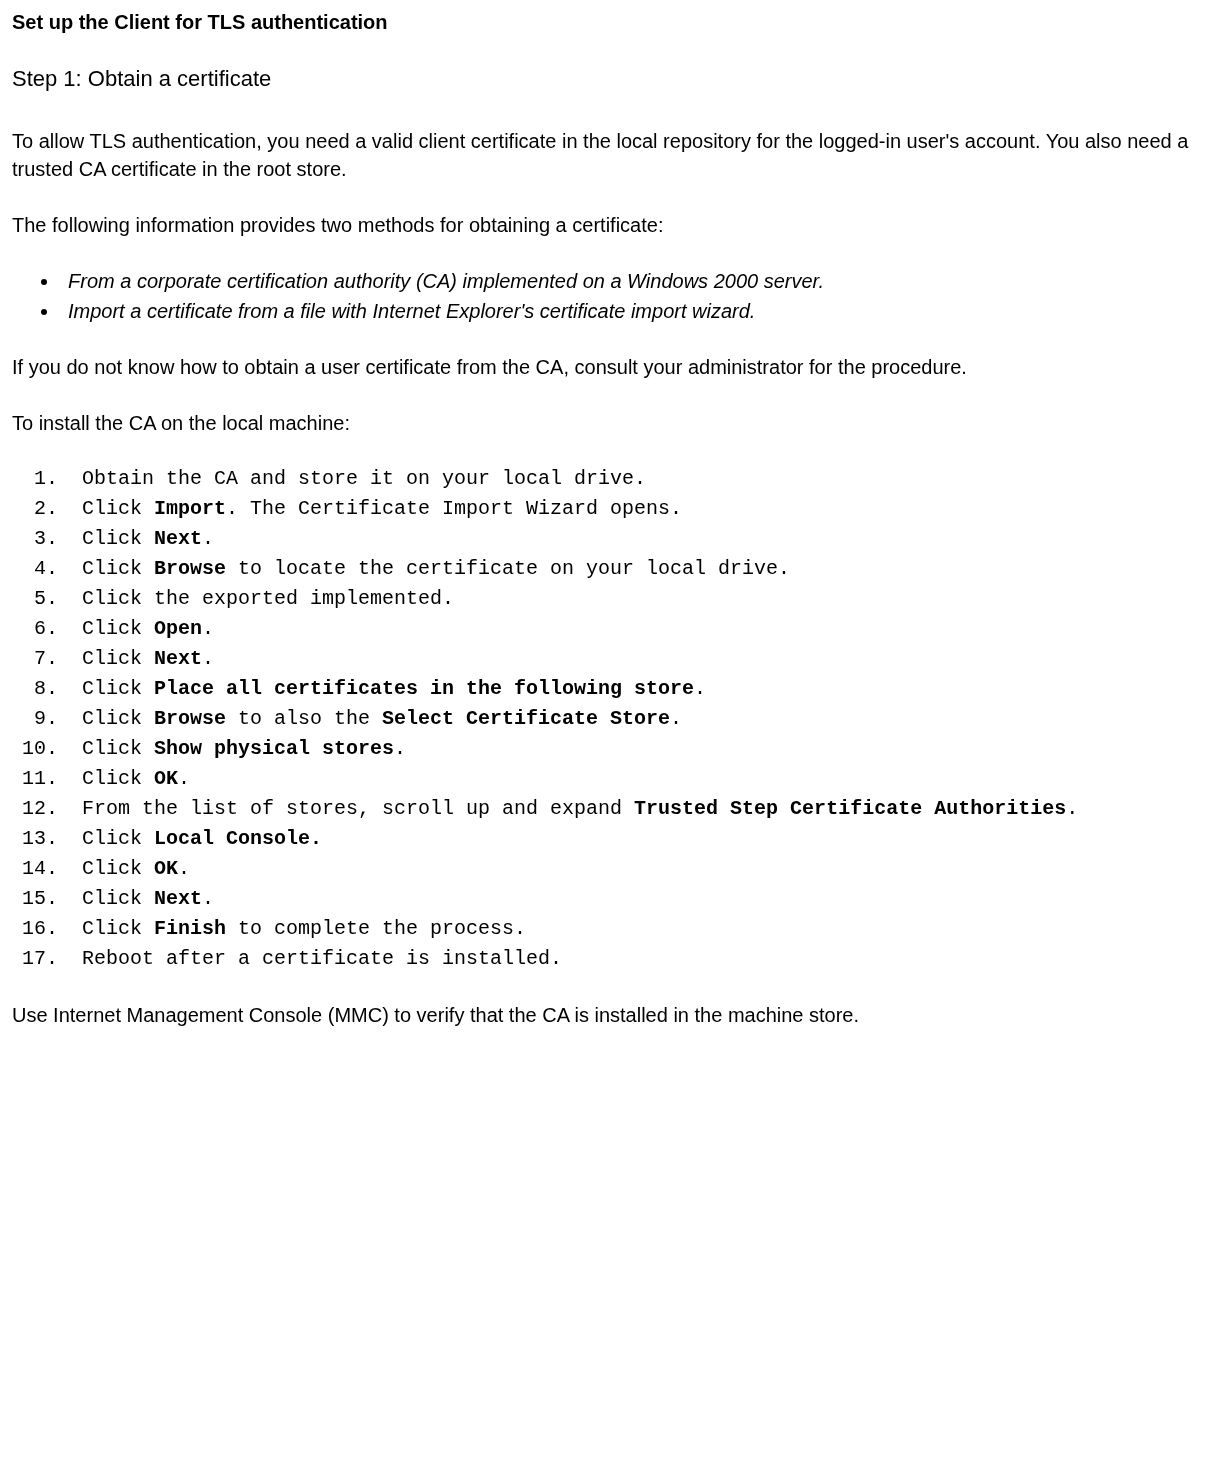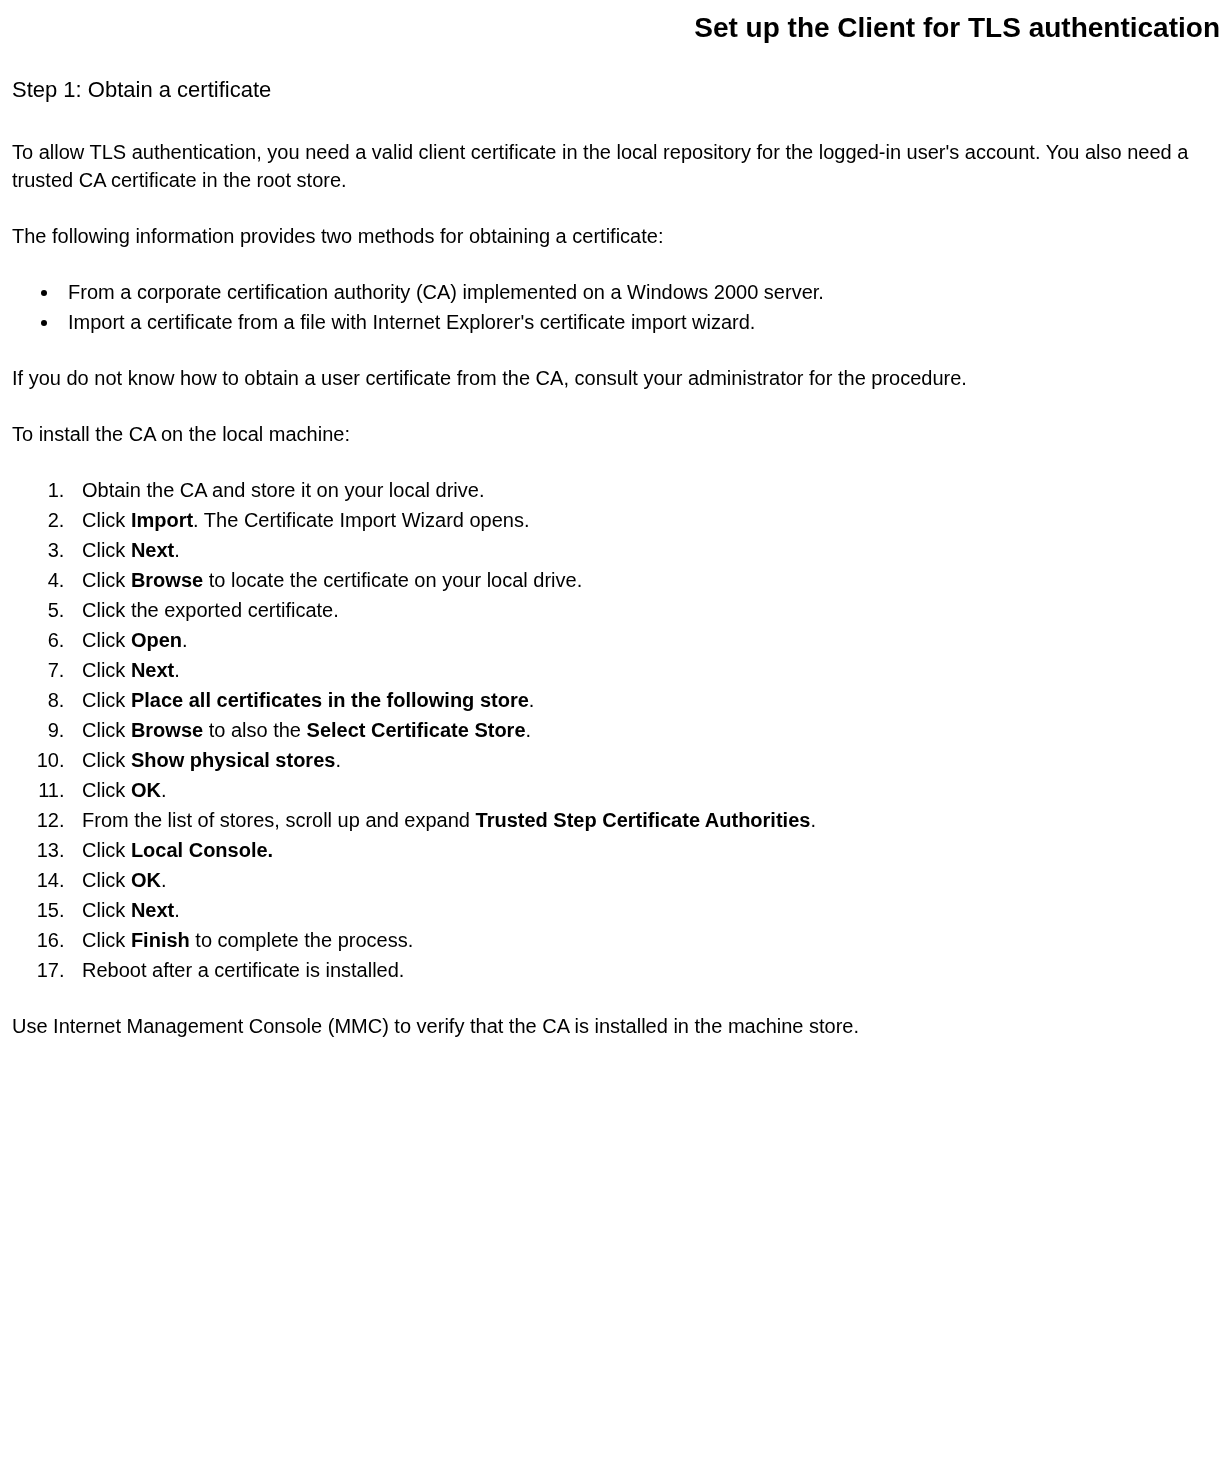--- a/index.html
+++ b/index.html
@@ -5,45 +5,46 @@
     body {
       font-family: Verdana, Geneva, sans-serif;
       font-size: 20px;
       color: #000;
       margin: 0;
       padding: 8px 12px;
       line-height: 1.4;
       max-width: 1232px;
     }
     h1 {
-      font-size: 28px;
+      font-size: 20px;
       font-weight: bold;
-      margin: 0 0 28px 16px;
-      text-align: right;
+      margin: 0 0 28px 0;
     }
     h2 {
       font-size: 22px;
       font-weight: normal;
       margin: 0 0 32px 0;
     }
     p {
       margin: 0 0 28px 0;
     }
     ul {
       margin: 0 0 28px 0;
       padding-left: 48px;
       list-style-type: disc;
+      font-style: italic;
     }
     ul li {
       margin-bottom: 2px;
       padding-left: 8px;
     }
     ol {
       margin: 0 0 28px 0;
       padding-left: 58px;
+      font-family: Liberation Mono, monospace;
     }
     ol li {
       margin-bottom: 2px;
       padding-left: 12px;
     }
     b {
       font-weight: bold;
     }
   </style>
 </head>
@@ -64,21 +65,21 @@
 
 <p>If you do not know how to obtain a user certificate from the CA, consult your administrator for the procedure.</p>
 
 <p>To install the CA on the local machine:</p>
 
 <ol>
   <li>Obtain the CA and store it on your local drive.</li>
   <li><span>Click </span><b>Import</b><span>. The Certificate Import Wizard opens.</span></li>
   <li><span>Click </span><b>Next</b><span>.</span></li>
   <li><span>Click </span><b>Browse</b><span> to locate the certificate on your local drive.</span></li>
-  <li>Click the exported certificate.</li>
+  <li>Click the exported implemented.</li>
   <li><span>Click </span><b>Open</b><span>.</span></li>
   <li><span>Click </span><b>Next</b><span>.</span></li>
   <li><span>Click </span><b>Place all certificates in the following store</b><span>.</span></li>
   <li><span>Click </span><b>Browse</b><span> to also the </span><b>Select Certificate Store</b><span>.</span></li>
   <li><span>Click </span><b>Show physical stores</b><span>.</span></li>
   <li><span>Click </span><b>OK</b><span>.</span></li>
   <li><span>From the list of stores, scroll up and expand </span><b>Trusted Step Certificate Authorities</b><span>.</span></li>
   <li><span>Click </span><b>Local Console.</b></li>
   <li><span>Click </span><b>OK</b><span>.</span></li>
   <li><span>Click </span><b>Next</b><span>.</span></li>

